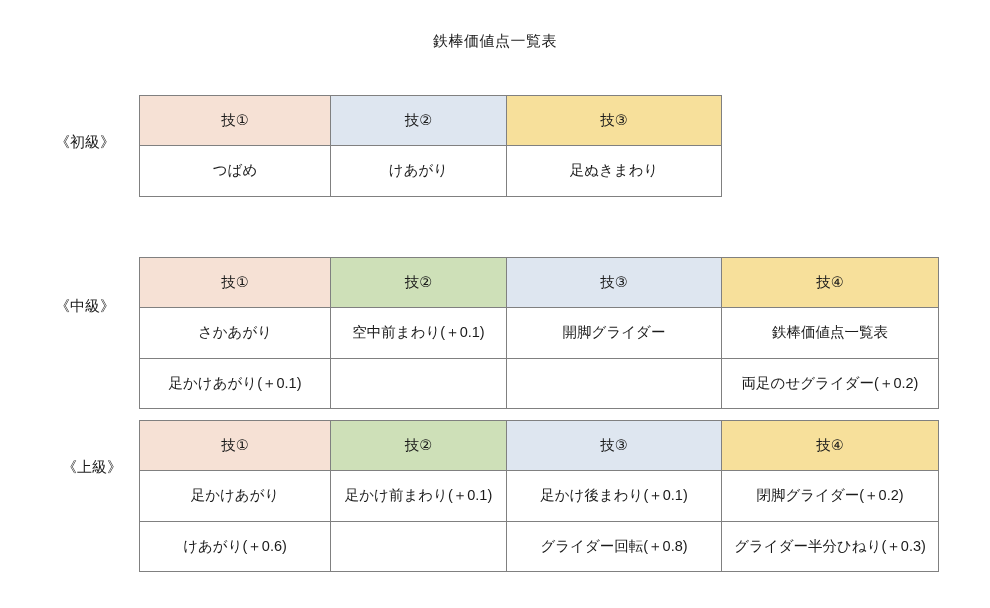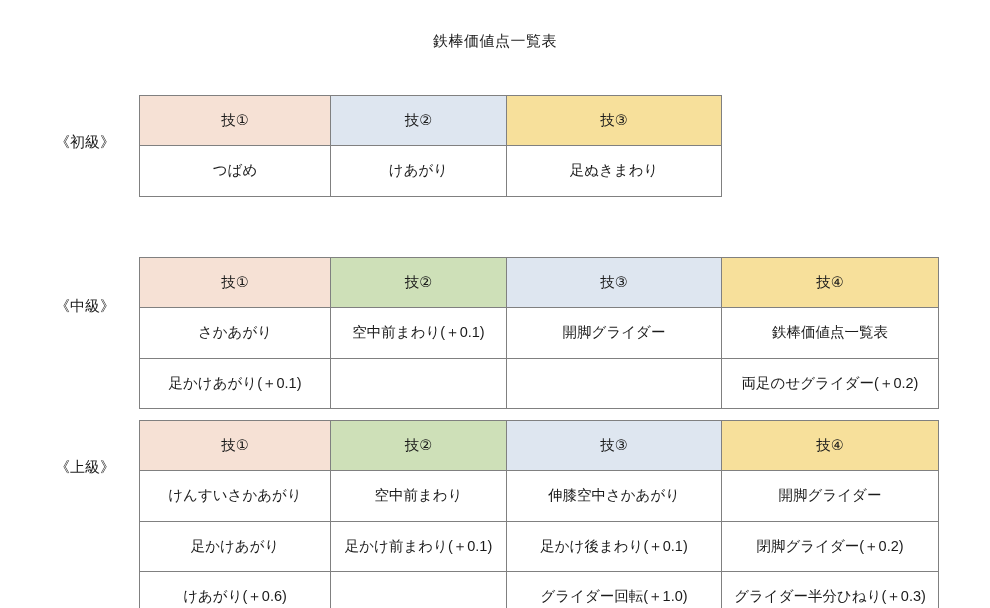--- a/index.html
+++ b/index.html
@@ -74,21 +74,21 @@
   .c-peach  { background: #f6e1d5 !important; }
   .c-blue   { background: #dee6f0 !important; }
   .c-yellow { background: #f7e09b !important; }
   .c-green  { background: #cee0b8 !important; }
   #label-1 { left: 55px; top: 133px; width: 84px; }
   #table-1 { left: 139px; top: 95px; }
 
   #label-2 { left: 55px; top: 297px; width: 84px; }
   #table-2 { left: 139px; top: 257px; }
 
-  #label-3 { left: 55px; top: 458px; width: 84px; }
+  #label-3 { left: 62px; top: 458px; width: 84px; }
   #table-3 { left: 139px; top: 420px; }
 </style>
 </head>
 <body>
 
 <div class="page-title">鉄棒価値点一覧表</div>
 
 <div class="level-label" id="label-1">《初級》</div>
 <table class="grade-table" id="table-1">
     <colgroup>
@@ -155,31 +155,25 @@
     <tbody>
       <tr>
         <td class="hdr c-peach">技①</td>
         <td class="hdr c-green">技②</td>
         <td class="hdr c-blue">技③</td>
         <td class="hdr c-yellow">技④</td>
       </tr>
     </tbody>
     <tbody>
       <tr>
-        <td>けんすいさかあがり</td>
-        <td>空中前まわり</td>
-        <td>伸膝空中さかあがり</td>
-        <td>開脚グライダー</td>
-      </tr>
-      <tr>
         <td>足かけあがり</td>
         <td>足かけ前まわり(＋0.1)</td>
         <td>足かけ後まわり(＋0.1)</td>
         <td>閉脚グライダー(＋0.2)</td>
       </tr>
       <tr>
         <td>けあがり(＋0.6)</td>
         <td class="empty"></td>
-        <td>グライダー回転(＋1.0)</td>
+        <td>グライダー回転(＋0.8)</td>
         <td>グライダー半分ひねり(＋0.3)</td>
       </tr>
     </tbody>
   </table>
 
 </body></html>

